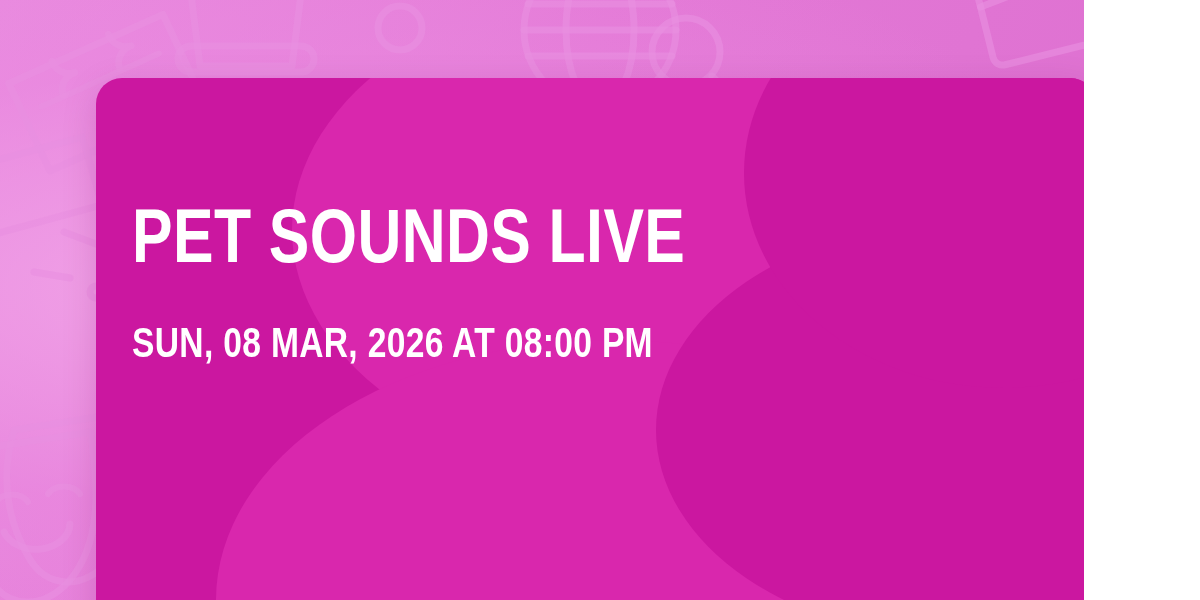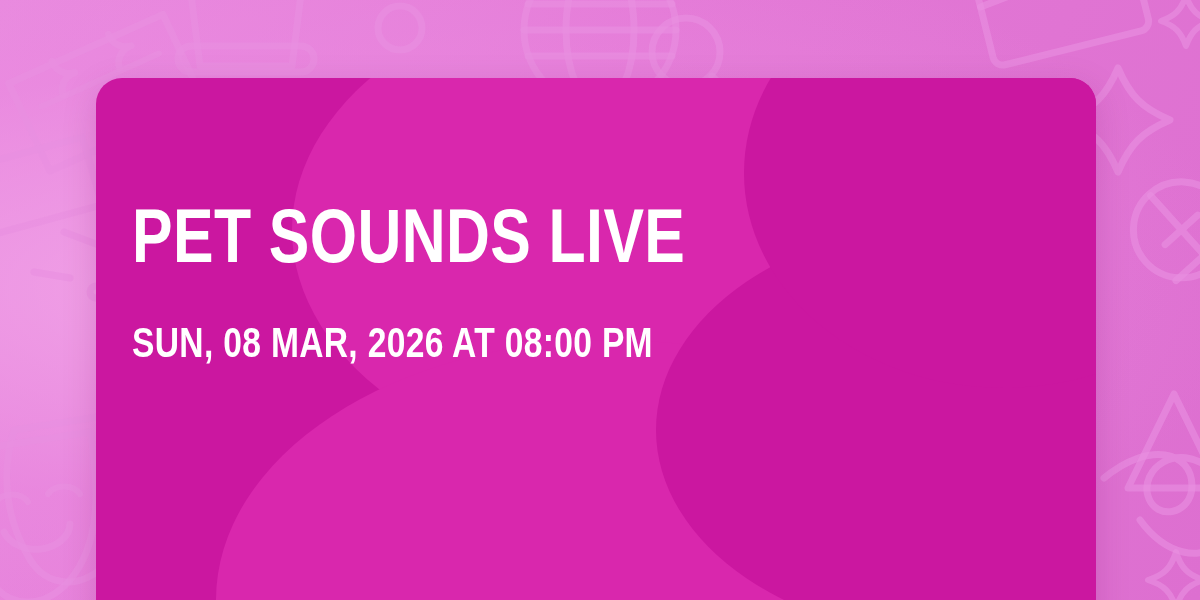--- a/index.html
+++ b/index.html
@@ -7,21 +7,21 @@
 
   html, body {
     width:1200px; height:600px;
     overflow:hidden;
     font-family:"Liberation Sans", sans-serif;
   }
 
   
   #banner-root {
     position:relative;
-    width:1200px; height:600px;
+    width:1084px; height:600px;
     background:#e47dd8;
     overflow:hidden;
   }
 
   
   #bg-gradient {
     position:absolute; inset:0;
     background:
       radial-gradient(120% 95% at 18% 48%, rgba(243,170,234,0.80) 0%, rgba(236,140,226,0.45) 38%, rgba(228,125,216,0.00) 72%),
       linear-gradient(115deg, #e88ade 0%, #e379d6 45%, #dd6fd0 100%);

